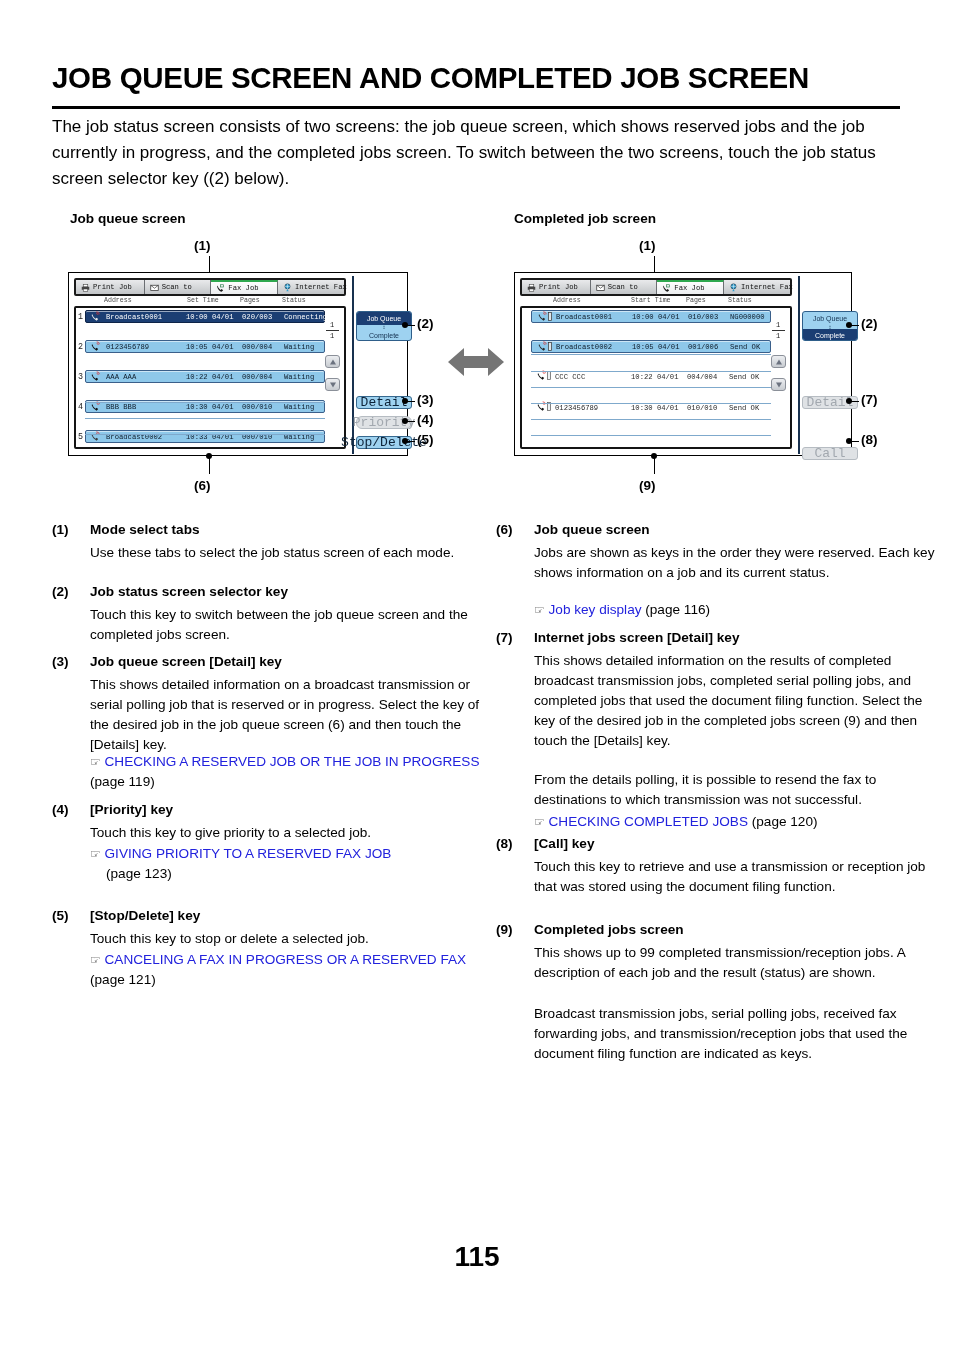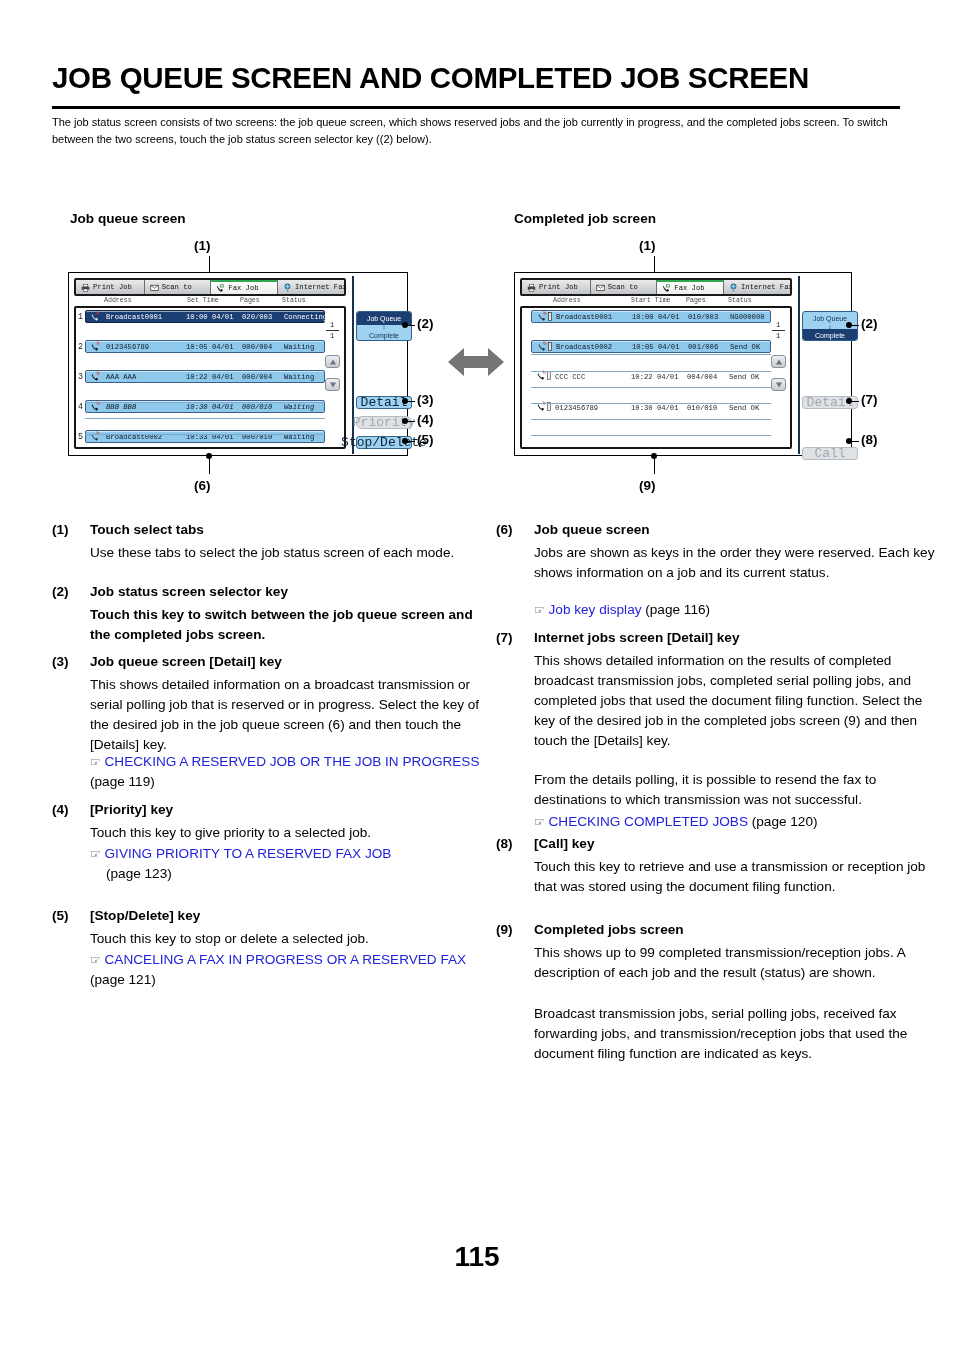--- a/index.html
+++ b/index.html
@@ -15,21 +15,21 @@
   .title{
     position:absolute;left:52px;top:62px;width:848px;
     font-size:29.5px;font-weight:bold;letter-spacing:-0.3px;
     line-height:1.1;
   }
   .title-rule{
     position:absolute;left:52px;top:106px;width:848px;height:3px;background:#000;
   }
   .intro{
     position:absolute;left:52px;top:114px;width:850px;
-    font-size:11px;line-height:1.52;
+    font-size:17px;line-height:1.52;
   }
 
   
   .fig-caption{position:absolute;font-size:13.6px;font-weight:bold;}
   .fig-caption.left{left:70px;top:211px;}
   .fig-caption.right{left:514px;top:211px;}
 
   
   .callout{position:absolute;font-size:13.5px;font-weight:bold;}
 
@@ -306,21 +306,21 @@
           </span>
           <span class="cell" style="left:20px;">AAA AAA</span>
           <span class="cell" style="left:100px;">10:22 04/01</span>
           <span class="cell" style="left:156px;">000/004</span>
           <span class="cell" style="left:198px;">Waiting</span>
         </div>
       </div>
 
       <div class="jobrow" style="top:47px;">
         <span class="rownum" style="left:2px;top:2px;">4</span>
-        <div class="jobkey" style="left:9px;top:0;width:240px;font-style:italic;">
+        <div class="jobkey" style="left:9px;top:0;width:240px;">
           <span class="ico" style="left:4px;top:0px;">
             <svg width="11" height="11" viewBox="0 0 14 14">
                 <path d="M3 4 q1 4 4 6 l1.4 -1.4 2 1.7 -2 2 Q3.5 10 2 5z" fill="#111"></path>
                 <path d="M8.5 1 q3 0 3.6 3" fill="none" stroke="#d33" stroke-width="1"></path>
                 <path d="M8.5 3.2 q1.7 0 2.2 1.8" fill="none" stroke="#d33" stroke-width="1"></path>
               </svg>
           </span>
           <span class="cell" style="left:20px;">BBB BBB</span>
           <span class="cell" style="left:100px;">10:30 04/01</span>
           <span class="cell" style="left:156px;">000/010</span>
@@ -578,28 +578,28 @@
   <div class="callout" style="left:861px;top:432px;">(8)</div>
 
   <div class="dot" style="left:651px;top:453px;"></div>
   <div class="lead-v" style="left:654px;top:456px;height:18px;"></div>
   <div class="callout" style="left:639px;top:478px;">(9)</div>
 
   <div class="items" style="left:52px;top:522px;width:420px;">
 
     <div class="item" style="height:62px;">
       <span class="item-num" style="top:0;">(1)</span>
-      <span class="item-head" style="top:0;">Touch select tabs</span>
+      <span class="item-head" style="top:0;">Mode select tabs</span>
       <div class="item-body" style="top:21px;width:380px;">Use these tabs to select the job status screen of each mode.</div>
     </div>
 
     <div class="item" style="height:70px;">
       <span class="item-num" style="top:0;">(2)</span>
       <span class="item-head" style="top:0;">Job status screen selector key</span>
-      <div class="item-body" style="top:21px;width:400px;font-weight:bold;">Touch this key to switch between the job queue screen and the completed jobs screen.</div>
+      <div class="item-body" style="top:21px;width:400px;">Touch this key to switch between the job queue screen and the completed jobs screen.</div>
     </div>
 
     <div class="item" style="height:148px;">
       <span class="item-num" style="top:0;">(3)</span>
       <span class="item-head" style="top:0;">Job queue screen [Detail] key</span>
       <div class="item-body" style="top:21px;width:400px;">This shows detailed information on a broadcast transmission or serial polling job that is reserved or in progress. Select the key of the desired job in the job queue screen (6) and then touch the [Details] key.</div>
       <div class="item-body" style="top:98px;width:400px;">
         <span class="hand">☞</span>
         <span class="ref">CHECKING A RESERVED JOB OR THE JOB IN PROGRESS</span>
         <span>(page 119)</span>

